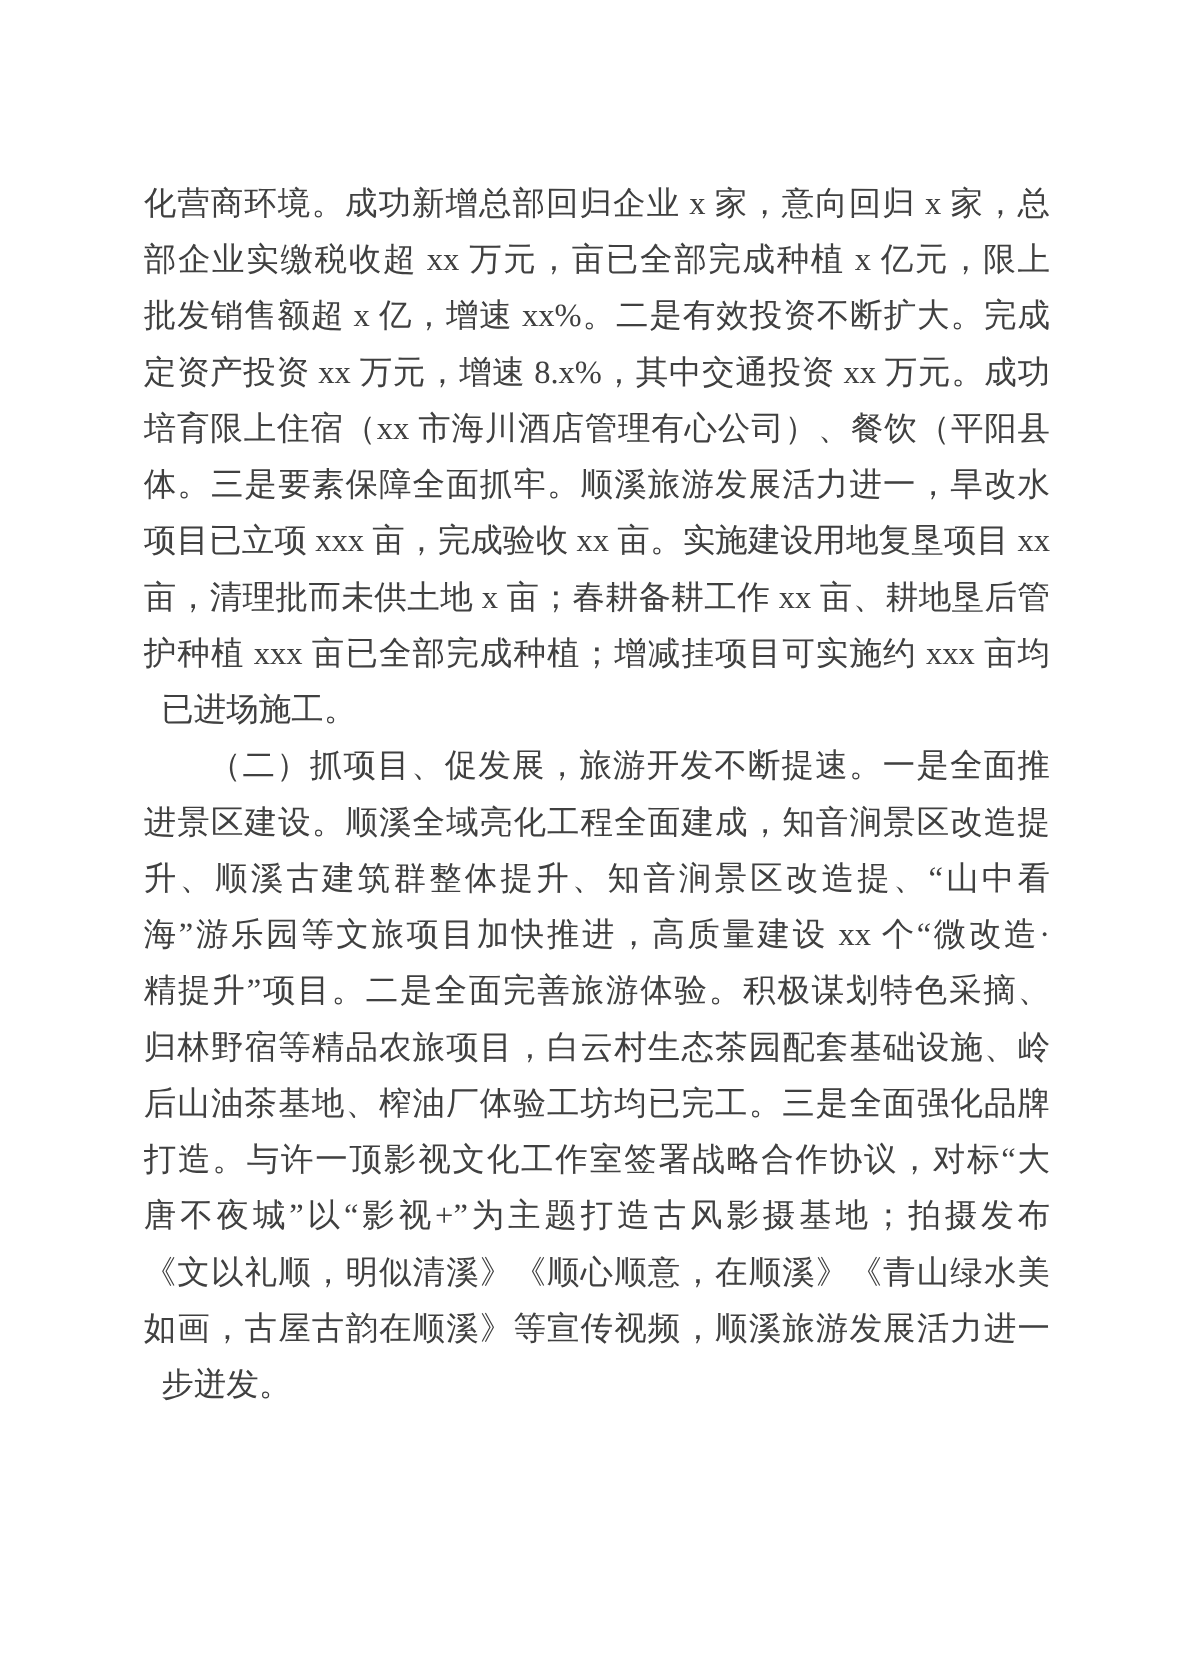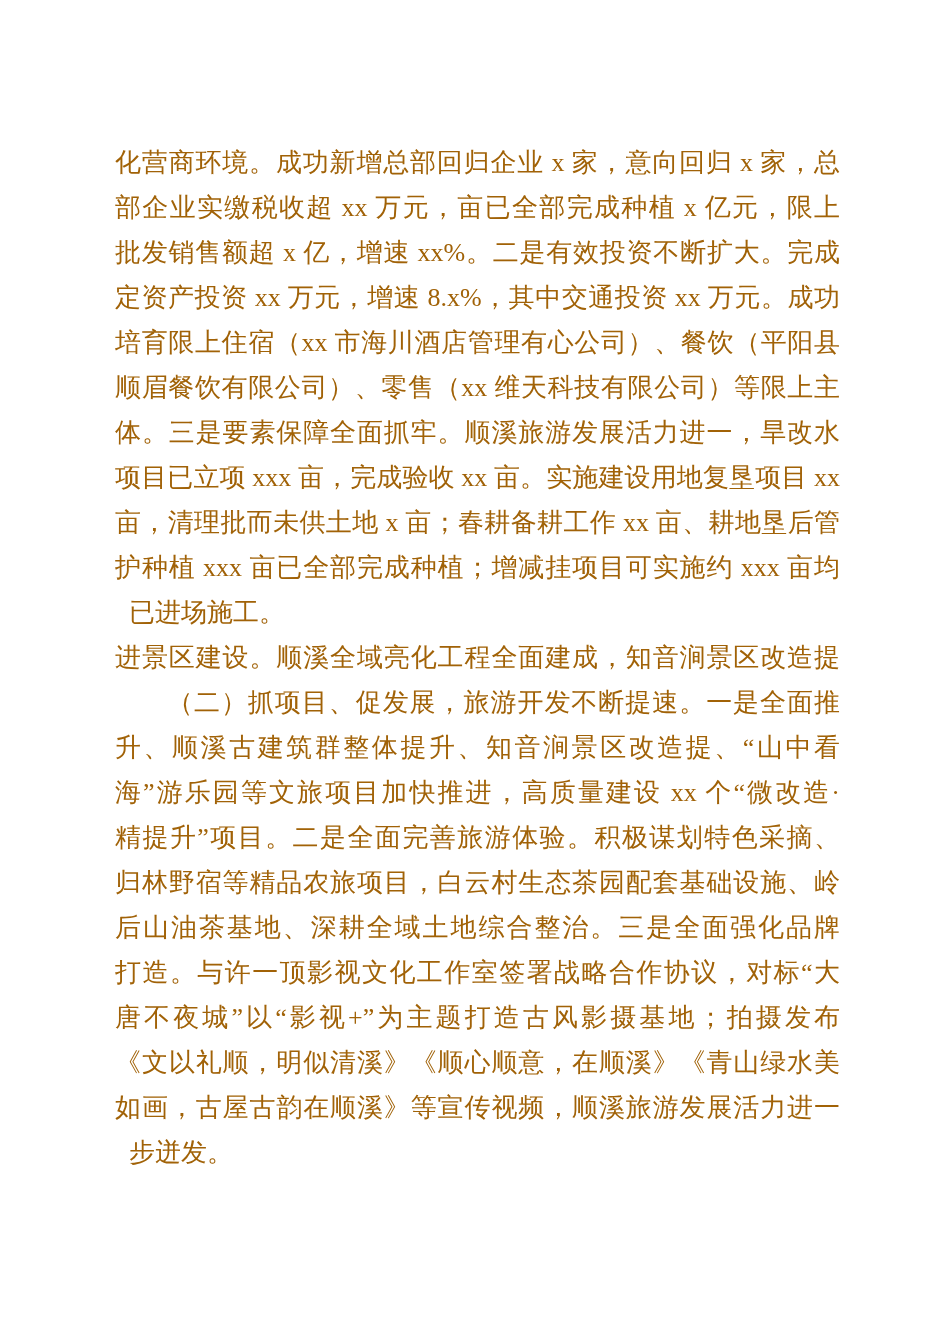--- a/index.html
+++ b/index.html
@@ -18,21 +18,21 @@
       height: 1344px;
       background: #ffffff;
     }
     .text-block {
       position: absolute;
       left: 115px;
       top: 140px;
       width: 725px;
       font-family: "Liberation Serif", "DejaVu Serif", serif;
       font-size: 26px;
-      color: #a16207;
+      color: #404040;
       font-weight: 400;
     }
     .paragraph {
       margin: 0;
       padding: 0;
     }
     .text-line {
       height: 45px;
       line-height: 45px;
       text-align: justify;
@@ -52,35 +52,34 @@
 <body>
 
 <div class="page">
   <div class="text-block">
       <div class="paragraph">
         <div class="text-line">化营商环境。成功新增总部回归企业 x 家，意向回归 x 家，总</div>
         <div class="text-line">部企业实缴税收超 xx 万元，亩已全部完成种植 x 亿元，限上</div>
         <div class="text-line">批发销售额超 x 亿，增速 xx%。二是有效投资不断扩大。完成固</div>
         <div class="text-line">定资产投资 xx 万元，增速 8.x%，其中交通投资 xx 万元。成功</div>
         <div class="text-line">培育限上住宿（xx 市海川酒店管理有心公司）、餐饮（平阳县</div>
-        <div class="text-line">顺眉餐饮有限公司）、零售（xx 维天科技有限公司）等限上主</div>
         <div class="text-line">体。三是要素保障全面抓牢。顺溪旅游发展活力进一，旱改水</div>
         <div class="text-line">项目已立项 xxx 亩，完成验收 xx 亩。实施建设用地复垦项目 xx</div>
         <div class="text-line">亩，清理批而未供土地 x 亩；春耕备耕工作 xx 亩、耕地垦后管</div>
         <div class="text-line">护种植 xxx 亩已全部完成种植；增减挂项目可实施约 xxx 亩均</div>
         <div class="text-line para-last">已进场施工。</div>
       </div>
       <div class="paragraph">
+        <div class="text-line indented">（二）抓项目、促发展，旅游开发不断提速。一是全面推</div>
         <div class="text-line">进景区建设。顺溪全域亮化工程全面建成，知音涧景区改造提</div>
-        <div class="text-line indented">（二）抓项目、促发展，旅游开发不断提速。一是全面推</div>
         <div class="text-line">升、顺溪古建筑群整体提升、知音涧景区改造提、“山中看</div>
         <div class="text-line">海”游乐园等文旅项目加快推进，高质量建设 xx 个“微改造·</div>
         <div class="text-line">精提升”项目。二是全面完善旅游体验。积极谋划特色采摘、</div>
         <div class="text-line">归林野宿等精品农旅项目，白云村生态茶园配套基础设施、岭</div>
-        <div class="text-line">后山油茶基地、深耕全域土地综合整治。三是全面强化品牌</div>
+        <div class="text-line">后山油茶基地、榨油厂体验工坊均已完工。三是全面强化品牌</div>
         <div class="text-line">打造。与许一顶影视文化工作室签署战略合作协议，对标“大</div>
         <div class="text-line">唐不夜城”以“影视+”为主题打造古风影摄基地；拍摄发布</div>
         <div class="text-line">《文以礼顺，明似清溪》《顺心顺意，在顺溪》《青山绿水美</div>
         <div class="text-line">如画，古屋古韵在顺溪》等宣传视频，顺溪旅游发展活力进一</div>
         <div class="text-line para-last">步迸发。</div>
       </div>
     </div>
 </div>
 
 </body></html>

